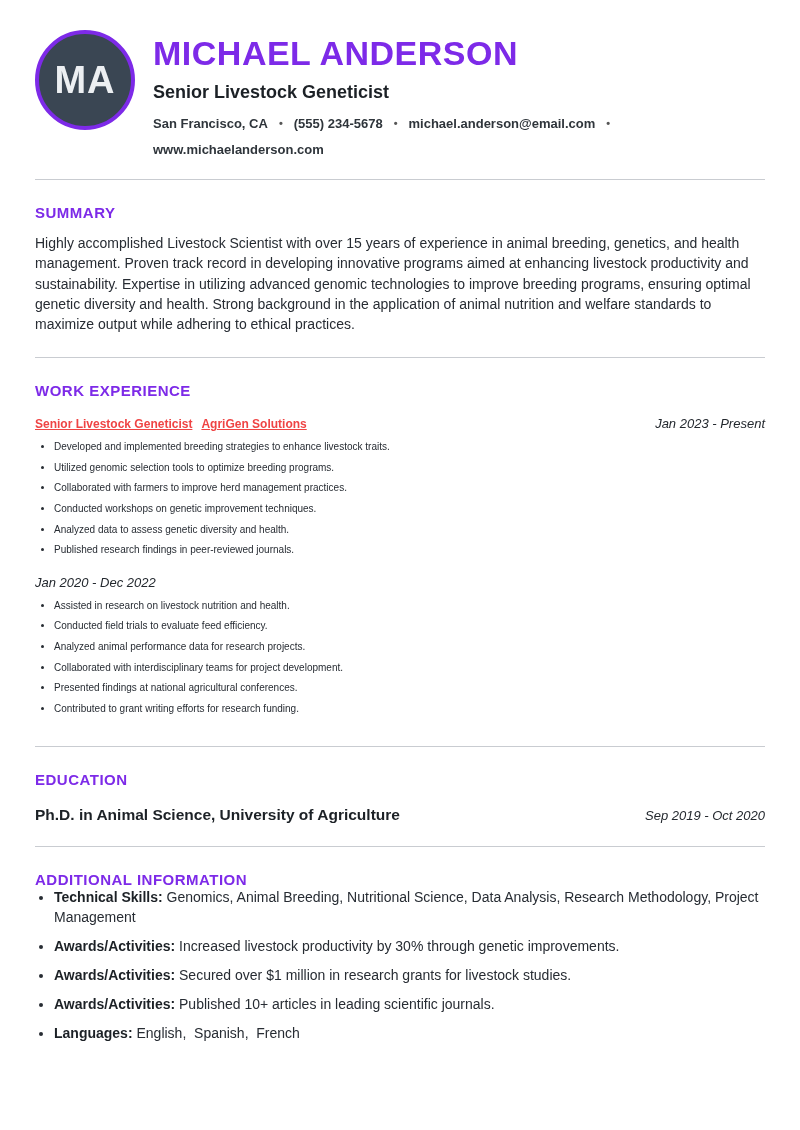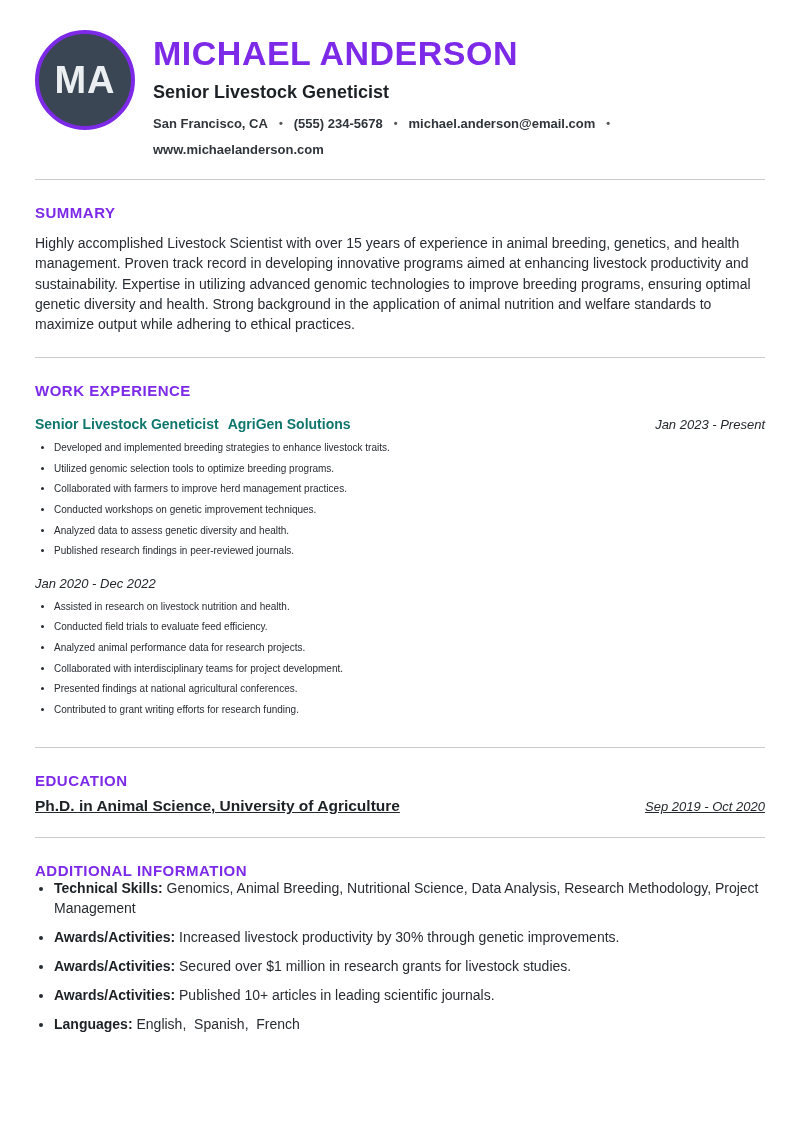--- a/index.html
+++ b/index.html
@@ -25,28 +25,28 @@
   .contact{display:flex;align-items:center;gap:11px;margin-top:13px;font-size:13px;color:#2f353b;flex-wrap:wrap;font-weight:bold;}
   .contact .sep{color:#555;font-size:11px;}
 
   .divider{border:none;border-top:1px solid var(--divider);margin:22px 0 0 0;}
 
   .section-heading{color:var(--accent);font-size:15px;font-weight:700;letter-spacing:0.5px;margin:24px 0 0;}
 
   .summary-text{font-size:14px;line-height:1.46;margin:12px 0 20px;color:#272c33;}
 
   .job-header{display:flex;justify-content:space-between;align-items:baseline;margin-top:17px;}
-  .job-title{font-size:14px;font-weight:700;color:#0f766e;}
+  .job-title{font-size:12px;font-weight:700;color:#ef4444;text-decoration:underline;}
   .job-title .company{margin-left:9px;}
   .job-dates{font-size:13px;font-style:italic;color:#23282e;white-space:nowrap;}
 
   ul.bullets{margin:9px 0 14px;padding-left:19px;}
   ul.bullets li{font-size:10px;line-height:1.42;margin-bottom:6.5px;color:#272c33;}
 
-  .edu-row{display:flex;justify-content:space-between;align-items:baseline;margin:8px 0 16px;text-decoration:underline;}
+  .edu-row{display:flex;justify-content:space-between;align-items:baseline;margin:18px 0 16px;}
   .edu-degree{font-size:15.5px;font-weight:700;color:#1c2126;}
 
   ul.extras{margin:0 0 0;padding-left:19px;}
   ul.extras li{font-size:14px;line-height:1.42;margin-bottom:9px;color:#272c33;}
   .li-label{font-weight:700;color:#1c2126;}
   .li-text{white-space:pre-wrap;}
 </style>
 </head>
 <body>
 

